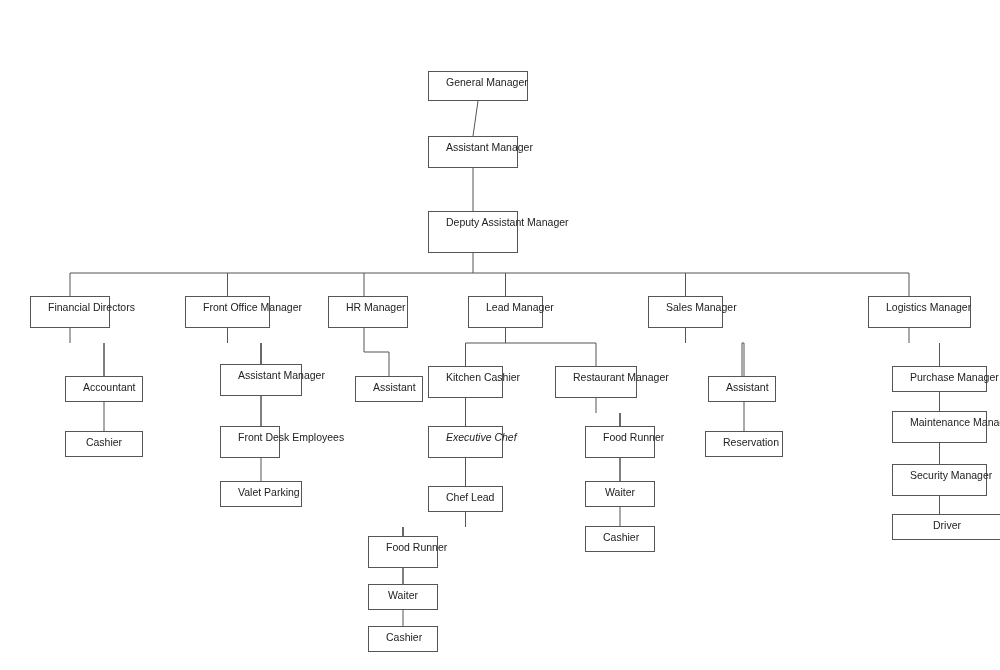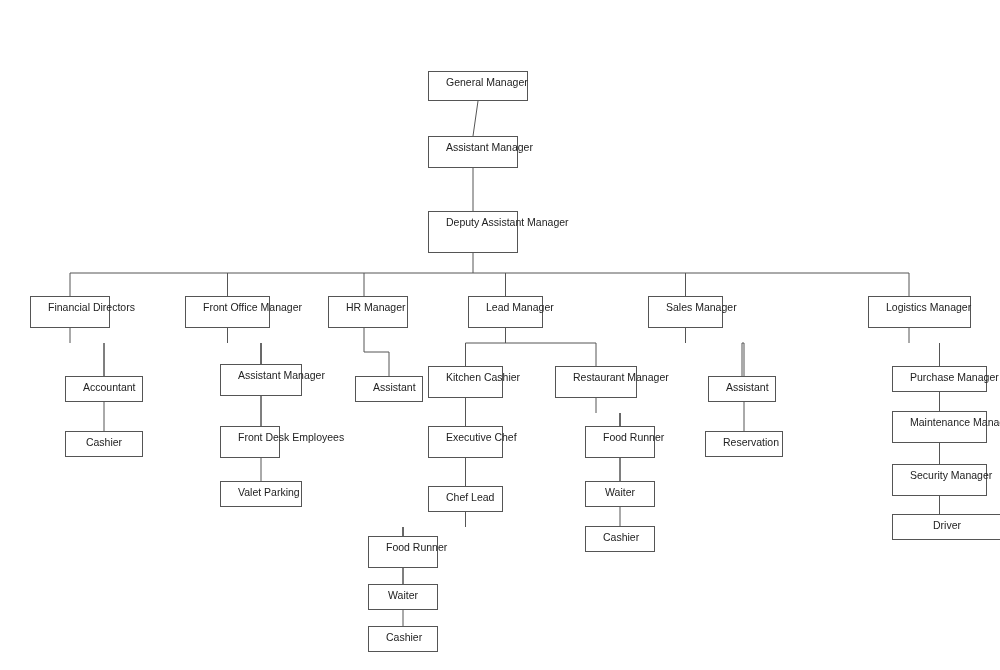--- a/index.html
+++ b/index.html
@@ -126,21 +126,21 @@
       <div class="node" style="left: 55px; top: 350px; width: 78px; min-height: 26px;">Accountant</div>
       <div class="node" style="left: 55px; top: 405px; width: 78px; min-height: 26px;">Cashier</div>
       <div class="node" style="left: 210px; top: 338px; width: 82px; min-height: 32px;">Assistant
 Manager</div>
       <div class="node" style="left: 210px; top: 400px; width: 60px; min-height: 32px;">Front Desk
 Employees</div>
       <div class="node" style="left: 210px; top: 455px; width: 82px; min-height: 26px;">Valet Parking</div>
       <div class="node" style="left: 345px; top: 350px; width: 68px; min-height: 26px;">Assistant</div>
       <div class="node" style="left: 418px; top: 340px; width: 75px; min-height: 32px;">Kitchen
 Cashier</div>
-      <div class="node" style="left: 418px; top: 400px; width: 75px; min-height: 32px;">Executive
+      <div class="node" style="left: 418px; top: 400px; width: 75px; min-height: 32px; font-style: italic;">Executive
 Chef</div>
       <div class="node" style="left: 418px; top: 460px; width: 75px; min-height: 26px;">Chef Lead</div>
       <div class="node" style="left: 358px; top: 510px; width: 70px; min-height: 32px;">Food
 Runner</div>
       <div class="node" style="left: 358px; top: 558px; width: 70px; min-height: 26px;">Waiter</div>
       <div class="node" style="left: 358px; top: 600px; width: 70px; min-height: 26px;">Cashier</div>
       <div class="node" style="left: 545px; top: 340px; width: 82px; min-height: 32px;">Restaurant
 Manager</div>
       <div class="node" style="left: 575px; top: 400px; width: 70px; min-height: 32px;">Food
 Runner</div>

